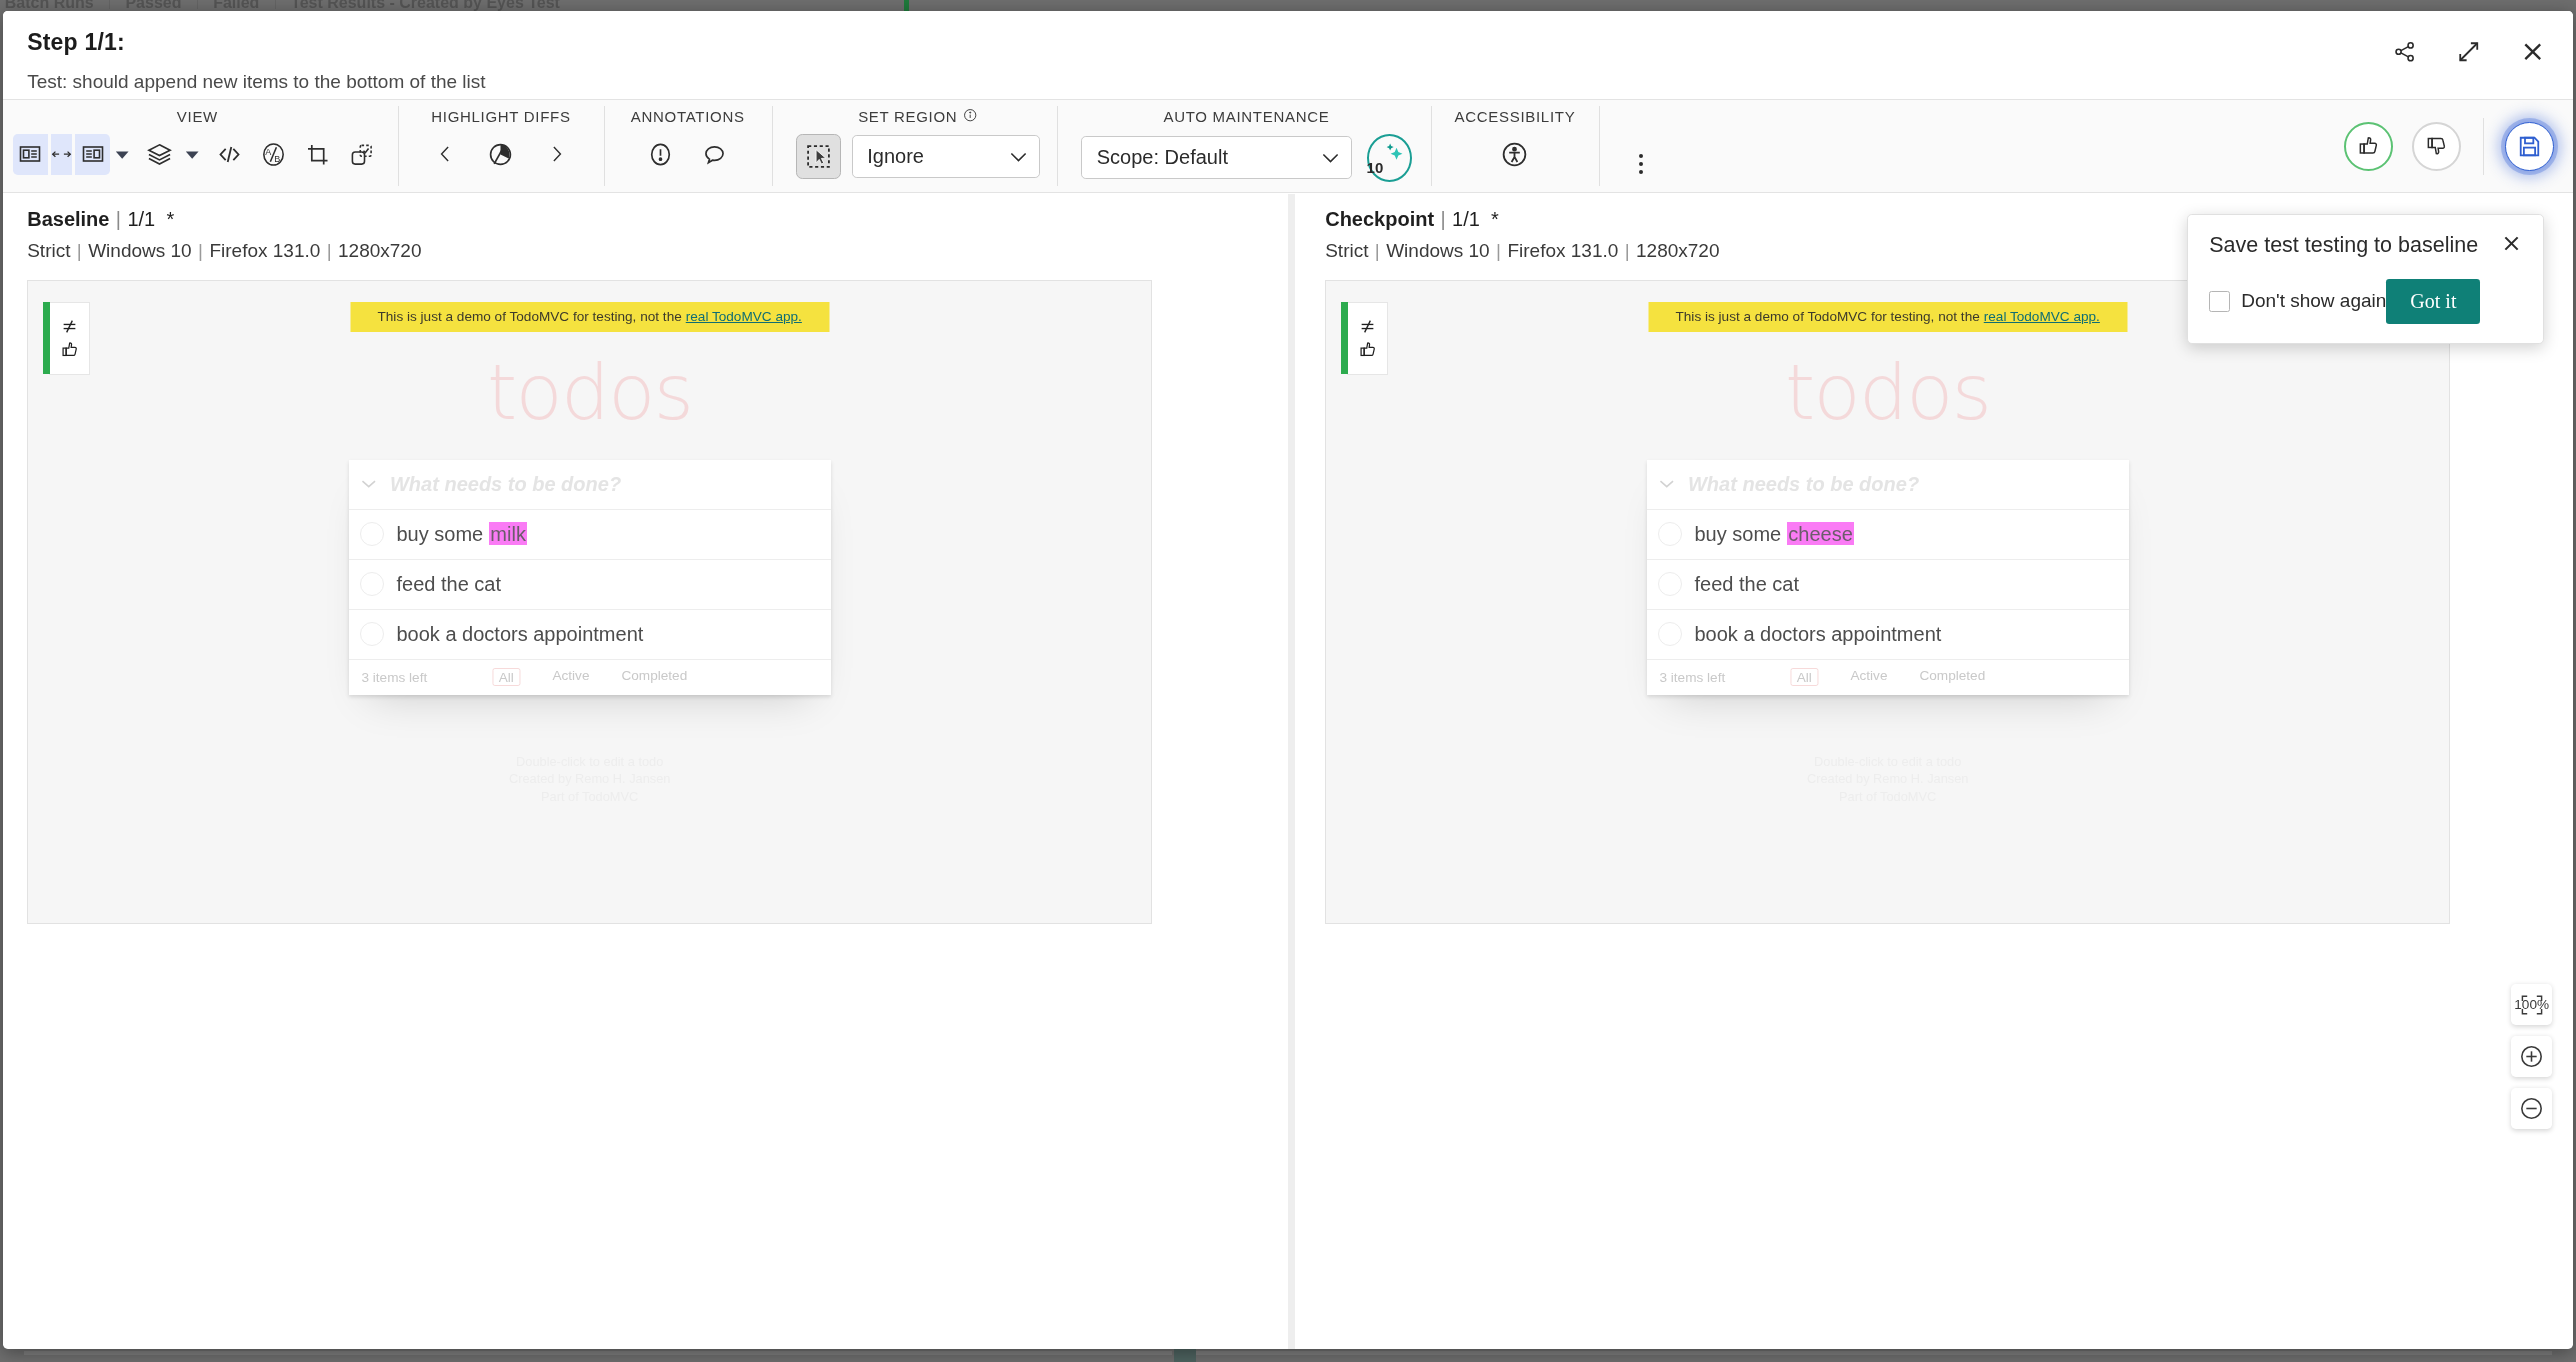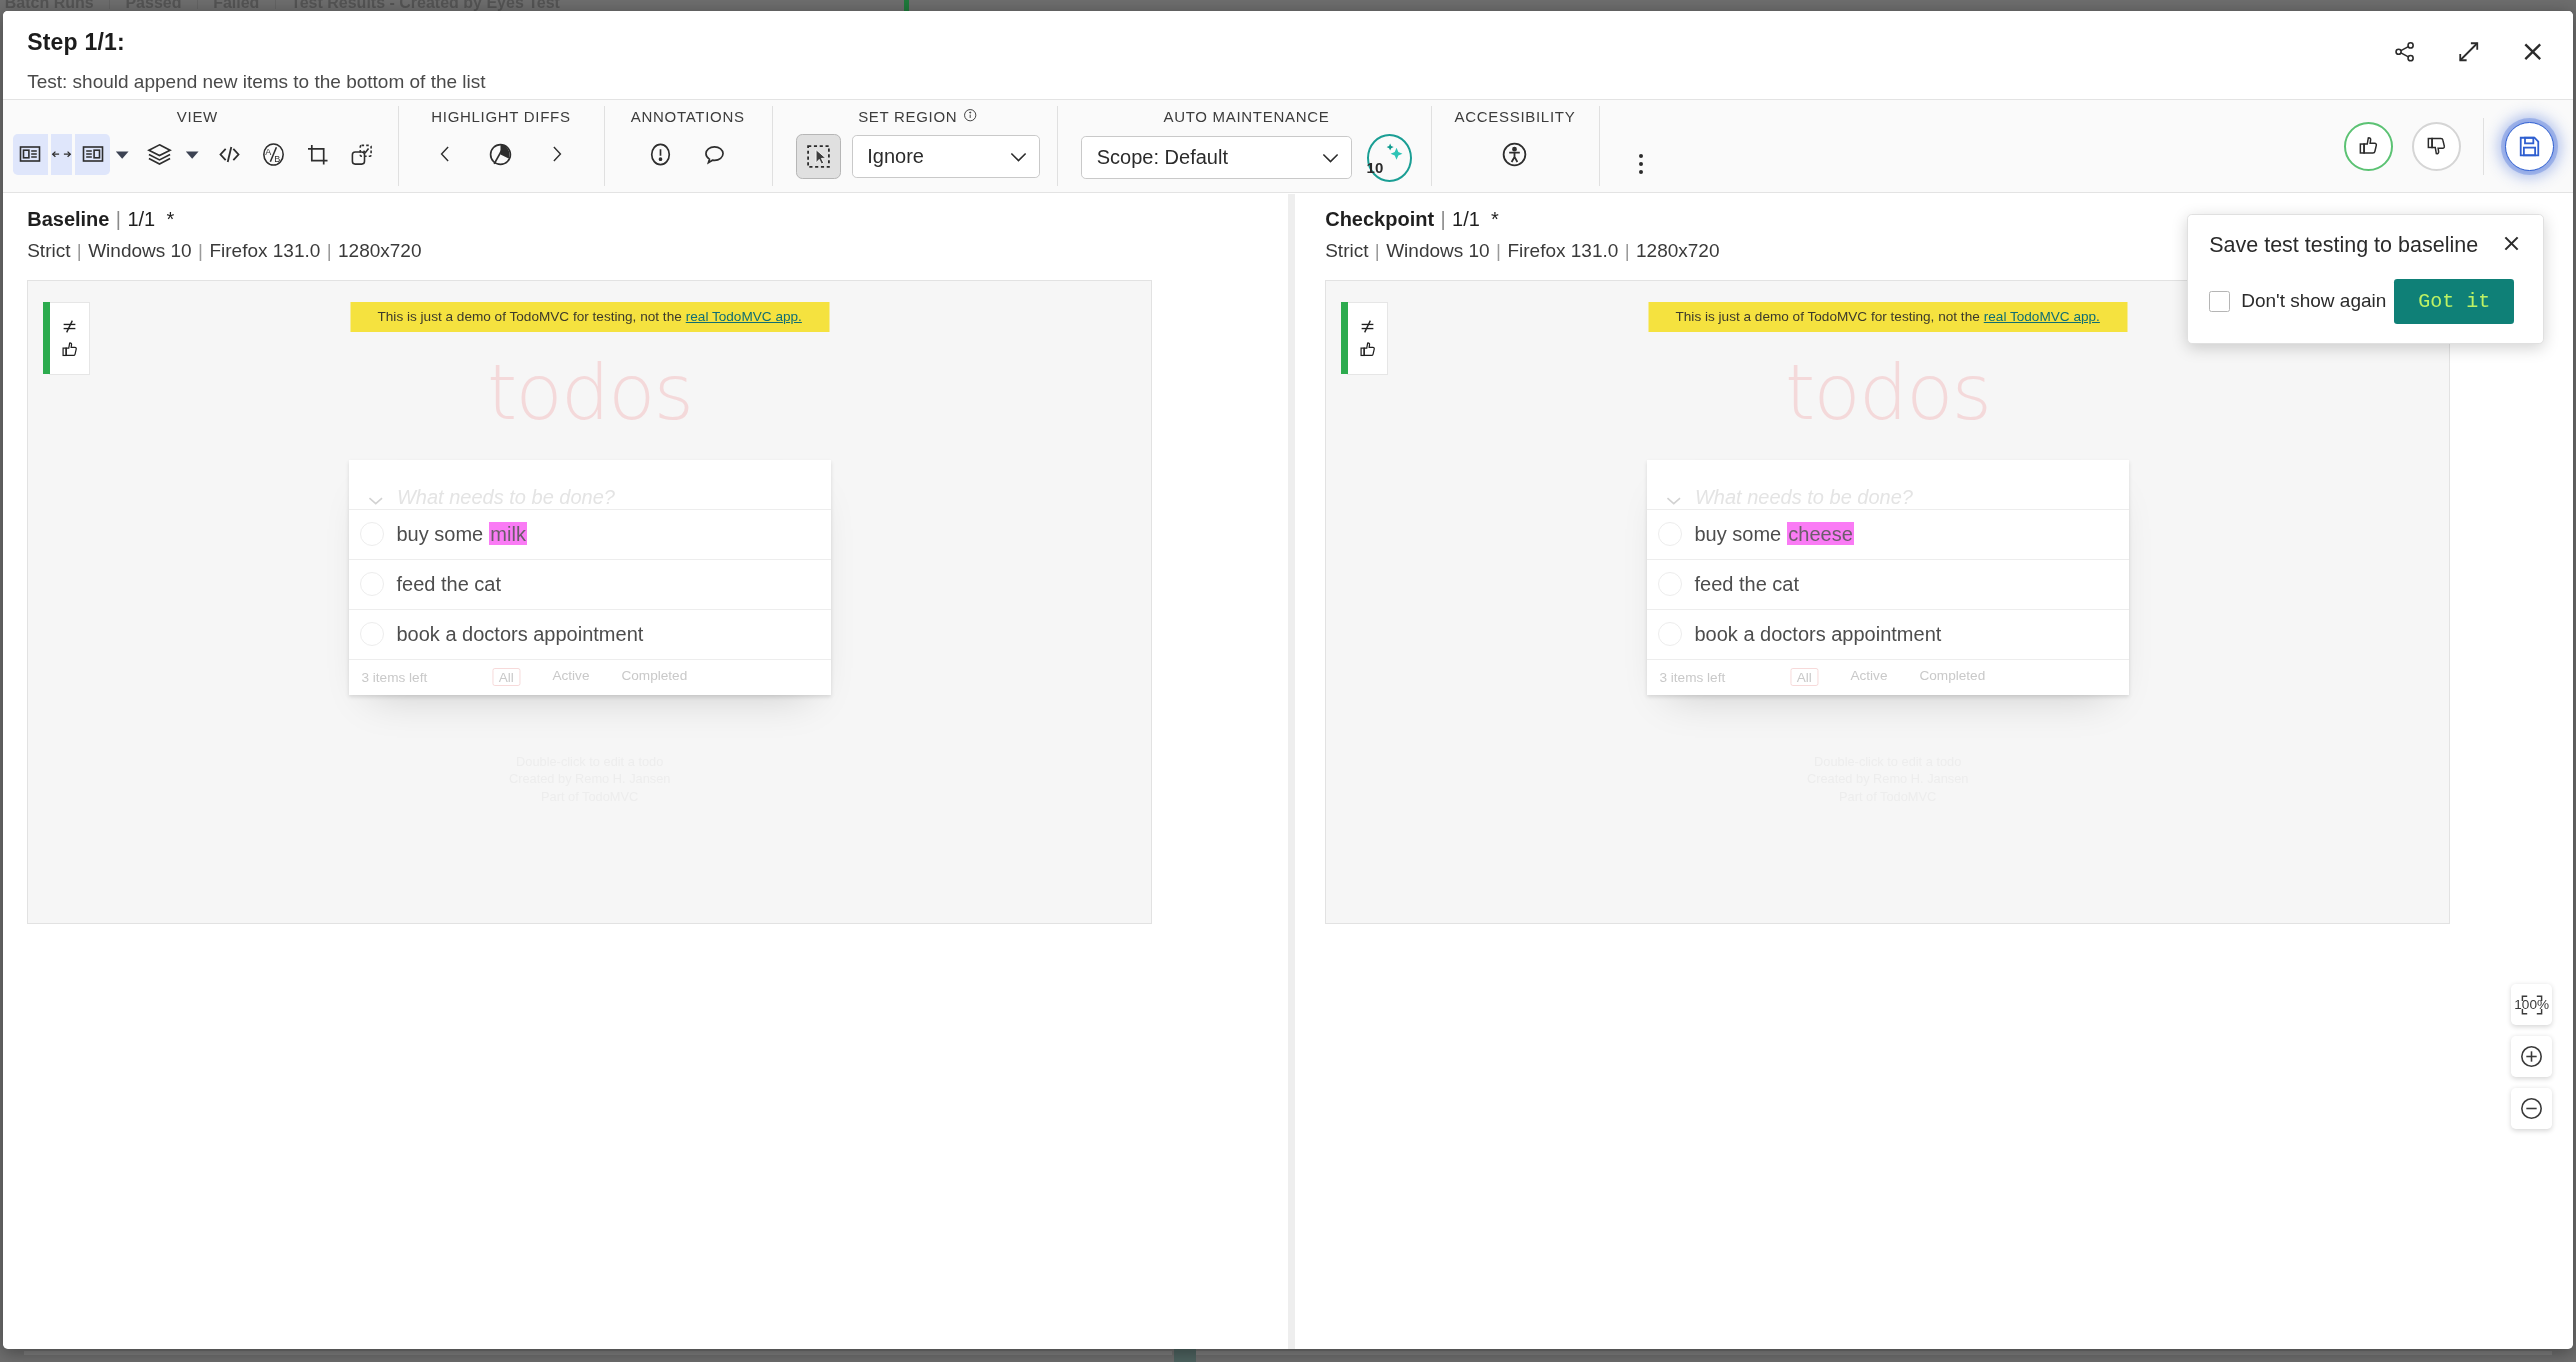--- a/index.html
+++ b/index.html
@@ -158,24 +158,23 @@
     z-index: 40;
   }
   #save-popover .pop-title-row { display:flex; align-items:flex-start; justify-content:space-between; }
   #save-popover .pop-title { font-size: 21.5px; color:#2b2b2b; }
   #pop-close { cursor:pointer; color:#2b2b2b; }
   #save-popover .pop-actions { margin-top: 21px; display:flex; align-items:center; justify-content:flex-start; }
   .chk-wrap { display:flex; align-items:center; gap:11px; cursor:pointer; }
   .chk-box { width:21px; height:21px; border:1.2px solid #b5b5b5; border-radius:2.4px; background:#fff; }
   .chk-label { font-size:19px; color:#2b2b2b; }
   #gotit-btn {
-    background:#0f8077; color:#bef264; border:none; border-radius:3.2px;
+    background:#0f8077; color:#ffffff; border:none; border-radius:3.2px;
     font-size:20px; padding: 11px 24px; cursor:pointer;
-    font-family:Liberation Mono, monospace;
-    margin-left:8px;
+    font-family:Liberation Serif, serif;
   }
 
   
   #compare {
     position:absolute; left:0; right:0; top: 183px; bottom: 0;
     display:flex;
   }
   .pane { position:relative; flex:1 1 50%; padding: 14.4px 0 0 24px; }
   #pane-right::before { content:""; position:absolute; left:0; top:0; bottom:0; width:6.4px; background:#eeeeee; }
   #pane-right { padding-left: 37px; }
@@ -224,22 +223,23 @@
     font-size: 77px; color:#f4d9da; font-weight: 300;
     letter-spacing: -1.6px;
     font-family:"DejaVu Sans", sans-serif;
   }
   .todo-card {
     position:absolute; top: 179px; left:50%; transform:translateX(-50%);
     width: 482px; background:#fff;
     box-shadow: 0 1.6px 4px rgba(0,0,0,.12), 0 21px 41px -21px rgba(0,0,0,.18);
   }
   .todo-new {
-    height: 50px; display:flex; align-items:flex-end; padding-left: 18px;
+    height: 50px; display:flex; align-items:center; padding-left: 11px;
     border-bottom: 0.8px solid #ededed;
+    font-weight: bold;
   }
   .todo-new .chev { color:#d2d2d2; margin-right: 12.8px; }
   .todo-new .ph { font-size: 20px; color:#e4e4e4; font-style: italic; }
   .todo-row {
     height: 50px; display:flex; align-items:center; padding-left: 11px;
     border-bottom: 0.8px solid #ededed;
   }
   .todo-ck {
     width: 24px; height: 24px; border-radius:50%;
     border:0.8px solid #ededed; margin-right: 12.8px; flex:0 0 auto;

